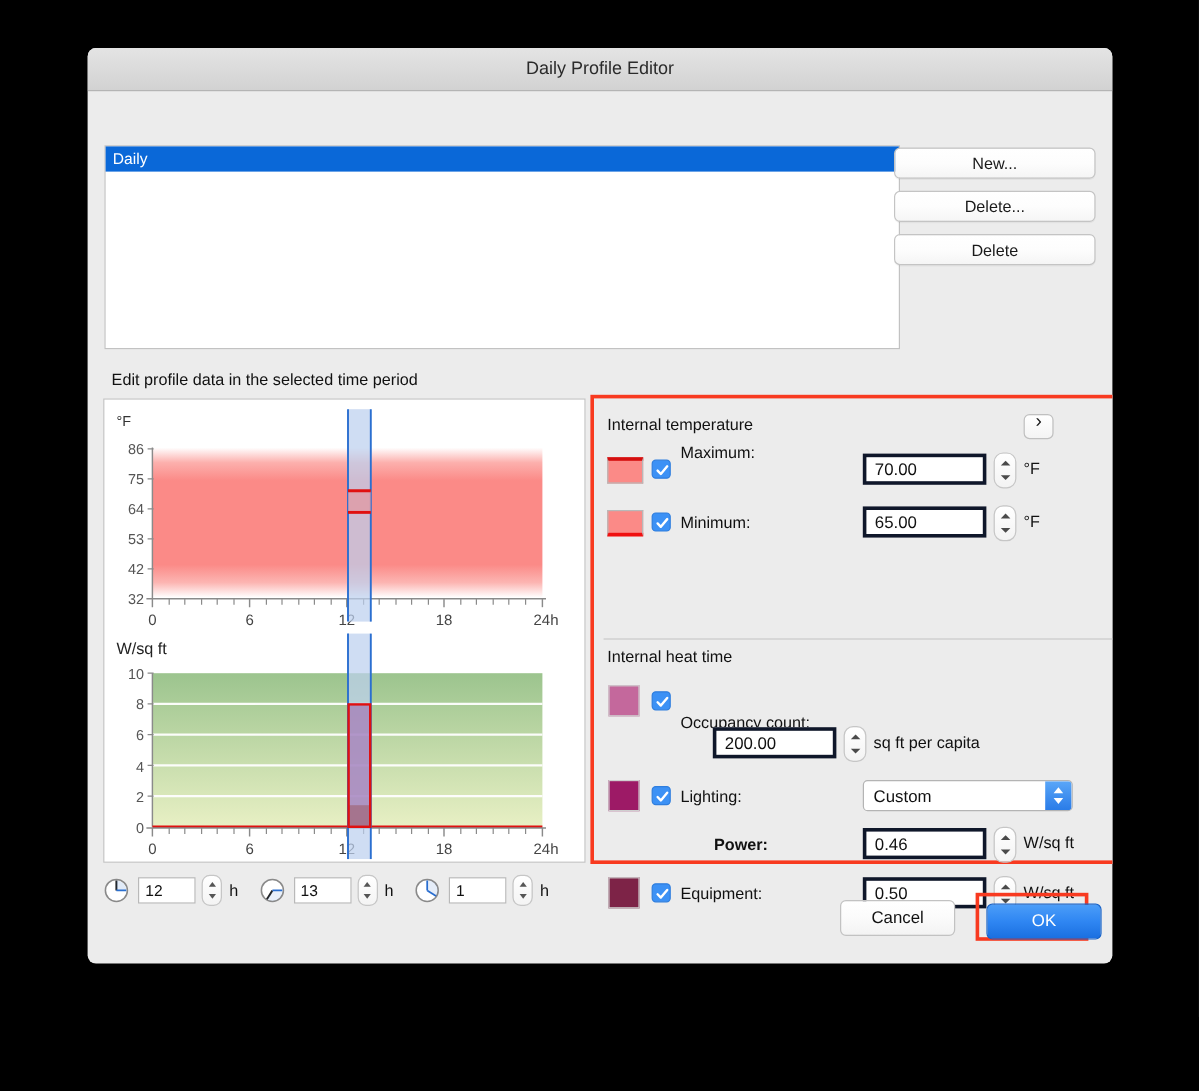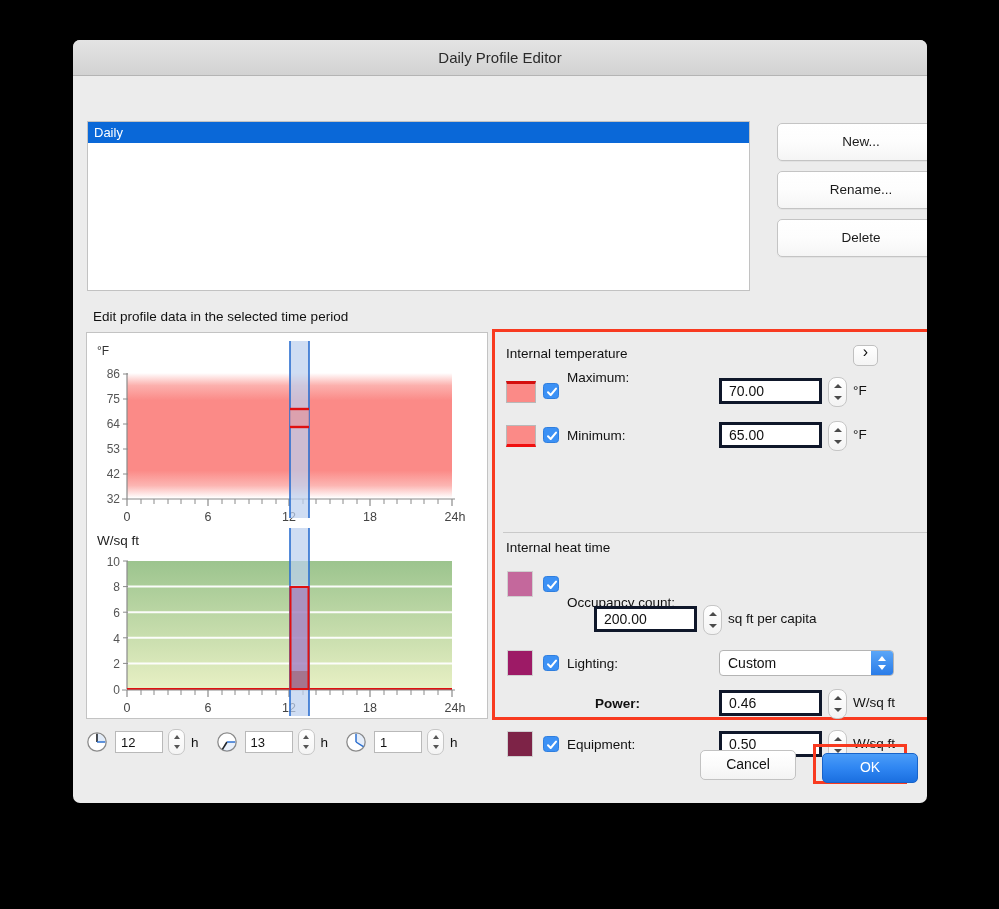--- a/index.html
+++ b/index.html
@@ -43,31 +43,30 @@
     height: 21px; line-height: 21px;
     padding-left: 6px;
     font-size: 13px;
     color: #000;
   }
   .listitem.selected { background: #0a68d8; color: #fff; }
 
   .sidebtns { position: absolute; left: 672px; top: 47px; width: 168px; }
   .btn {
     display: block; width: 100%;
-    height: 38px; line-height: 24px;
+    height: 26px; line-height: 24px;
     margin-bottom: 10px;
     background: linear-gradient(to bottom,#ffffff 0%,#fdfdfd 50%,#f5f5f5 100%);
     border: 1px solid #c4c4c4;
     border-radius: 5px;
     font-size: 13.5px; color: #1a1a1a;
     text-align: center;
     font-family: "Liberation Sans", sans-serif;
     box-shadow: 0 1px 0 rgba(0,0,0,0.04);
     cursor: default;
-    margin-left: 32px;
   }
 
   .edit-label {
     position: absolute; left: 20px; top: 233px;
     font-size: 13.5px; color: #111;
   }
 
   
   .charts {
     position: absolute; left: 13px; top: 256px;
@@ -255,21 +254,21 @@
   </div>
 
   <div class="body">
 
     <div class="listbox">
       <div class="listitem selected">Daily</div>
     </div>
 
     <div class="sidebtns">
       <button class="btn">New...</button>
-      <button class="btn">Rename...</button>
+      <button class="btn">Delete...</button>
       <button class="btn">Delete</button>
     </div>
 
     <div class="edit-label">Edit profile data in the selected time period</div>
 
     <div class="charts">
       <svg class="chart-svg" width="398" height="383" viewBox="0 0 398 383">
         <defs>
           <linearGradient id="tempGrad" x1="0" y1="0" x2="0" y2="1">
             <stop offset="0%" stop-color="#ffffff"></stop>

